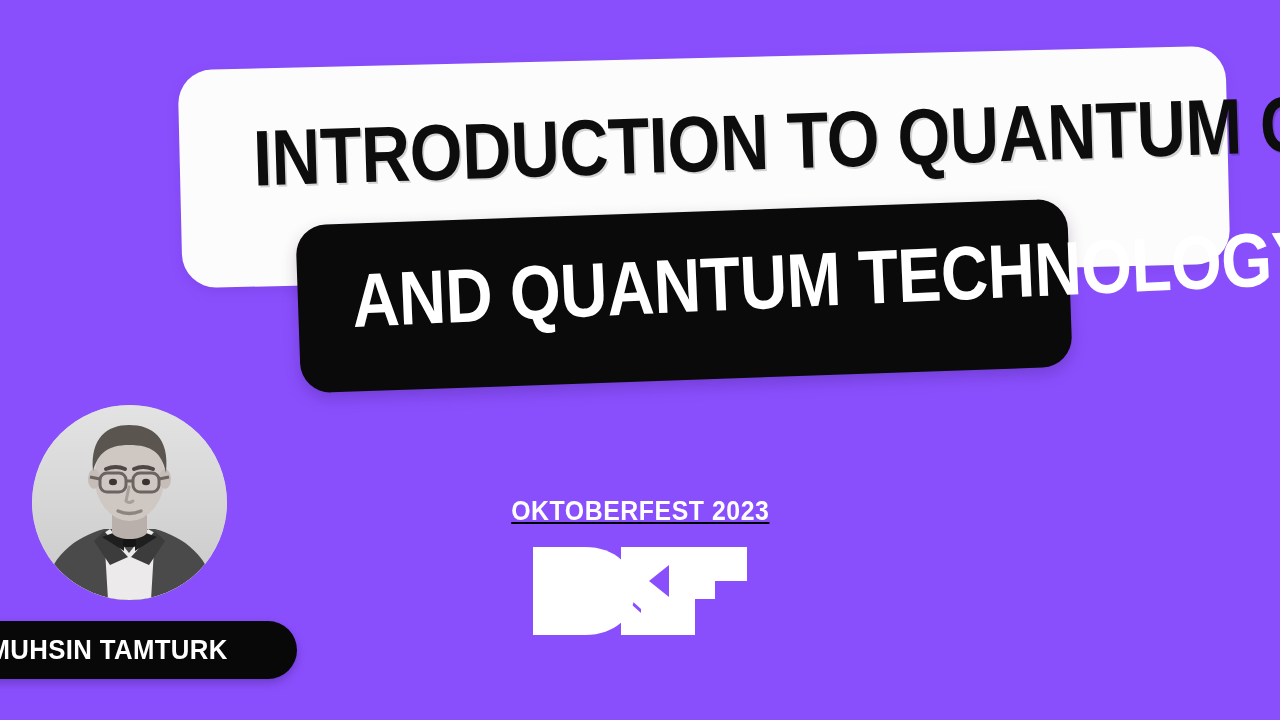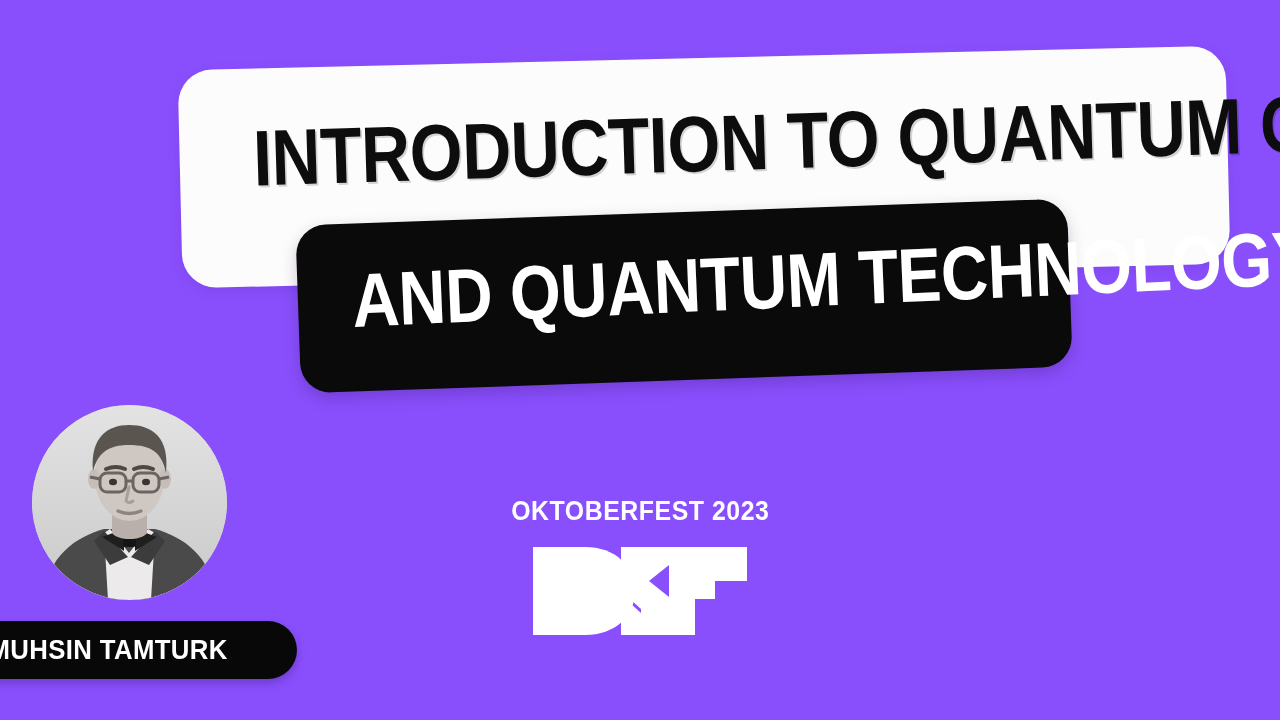--- a/index.html
+++ b/index.html
@@ -78,20 +78,21 @@
   
   .event-block {
     position:absolute;
     left:0; right:0;
     top:496px;
     display:flex;
     flex-direction:column;
     align-items:center;
     z-index:2;
     pointer-events:none;
+    text-decoration:underline;
   }
   .event-name {
     color:#ffffff;
     font-family:"Liberation Sans Narrow","Liberation Sans", sans-serif;
     font-weight:700;
     font-size:27px;
     letter-spacing:0.6px;
     transform:scaleX(0.92);
     white-space:nowrap;
   }

